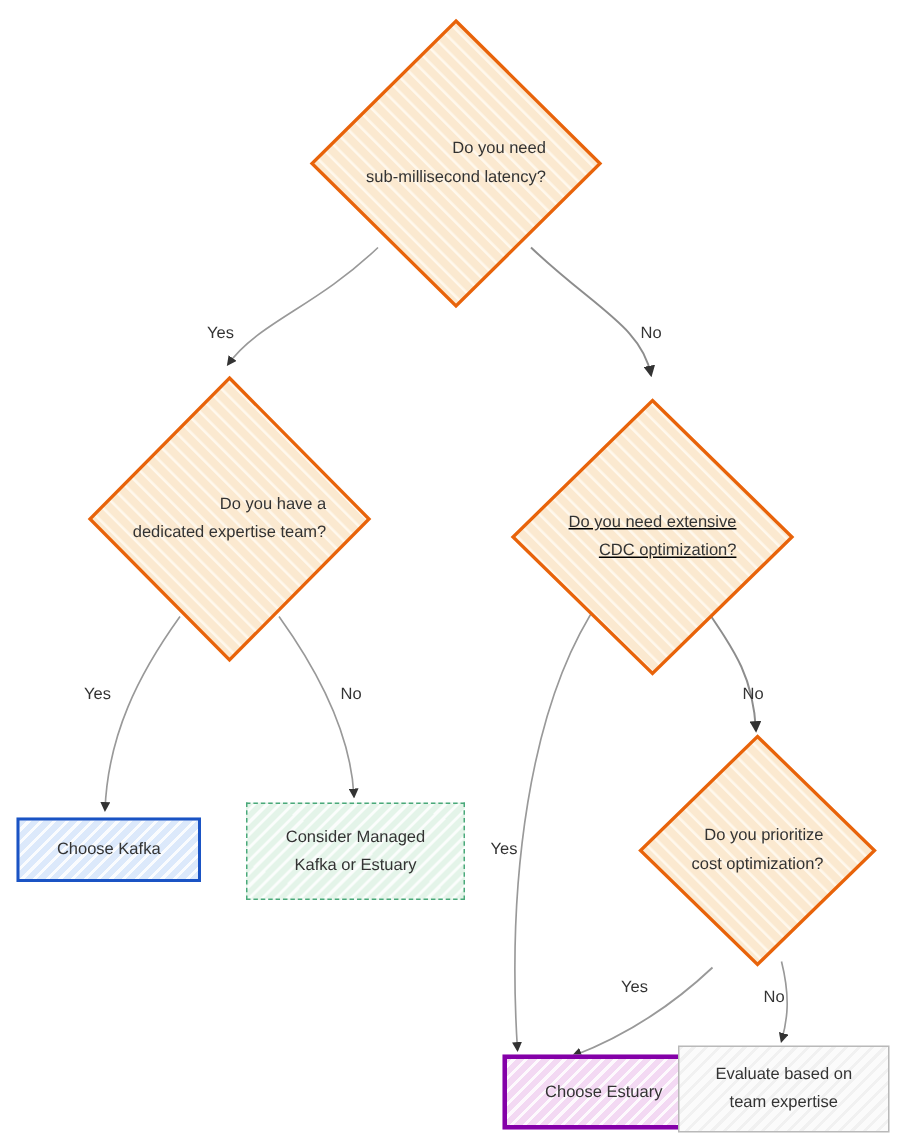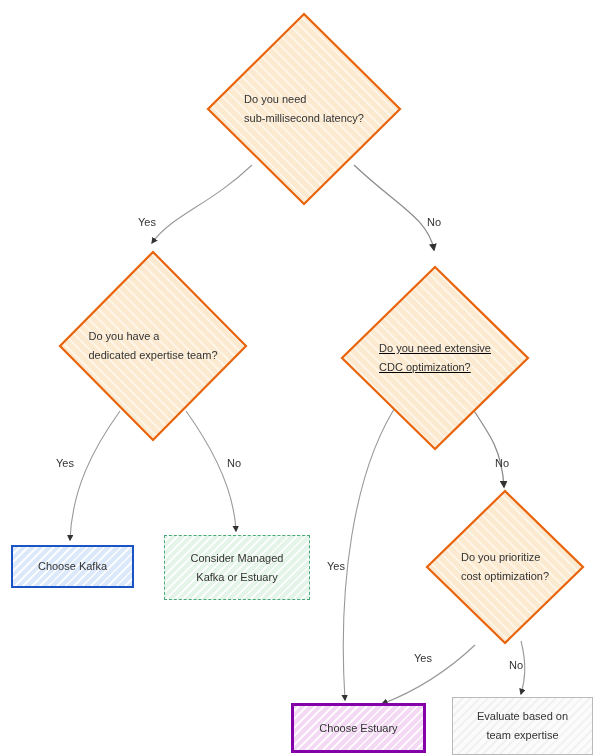--- a/index.html
+++ b/index.html
@@ -37,21 +37,21 @@
     justify-content: center;
   }
   .diamond .shape {
     position: absolute;
     left: 0; top: 0;
     width: 100%; height: 100%;
   }
   .diamond .label {
     position: relative;
     z-index: 2;
-    text-align: left;
+    text-align: right;
     color: #333333;
     font-size: 11px;
     line-height: 19px;
     white-space: pre-line;
     pointer-events: none;
   }
   
   .rect {
     display: flex;
     align-items: center;
@@ -91,20 +91,21 @@
   }
   .rect-estuary {
     border: 3px solid #8400a8;
     background-color: #f3d9f3;
     background-image: repeating-linear-gradient(
       -45deg,
       rgba(255,255,255,0.0) 0px,
       rgba(255,255,255,0.0) 4px,
       rgba(255,255,255,0.85) 4px,
       rgba(255,255,255,0.85) 6px);
+    margin-left: 44px;
   }
   .rect-evaluate {
     border: 1px solid #b9b9b9;
     background-color: #fbfbfb;
     background-image: repeating-linear-gradient(
       -45deg,
       rgba(248,248,248,0.0) 0px,
       rgba(248,248,248,0.0) 4px,
       rgba(240,240,240,0.9) 4px,
       rgba(240,240,240,0.9) 6px);

